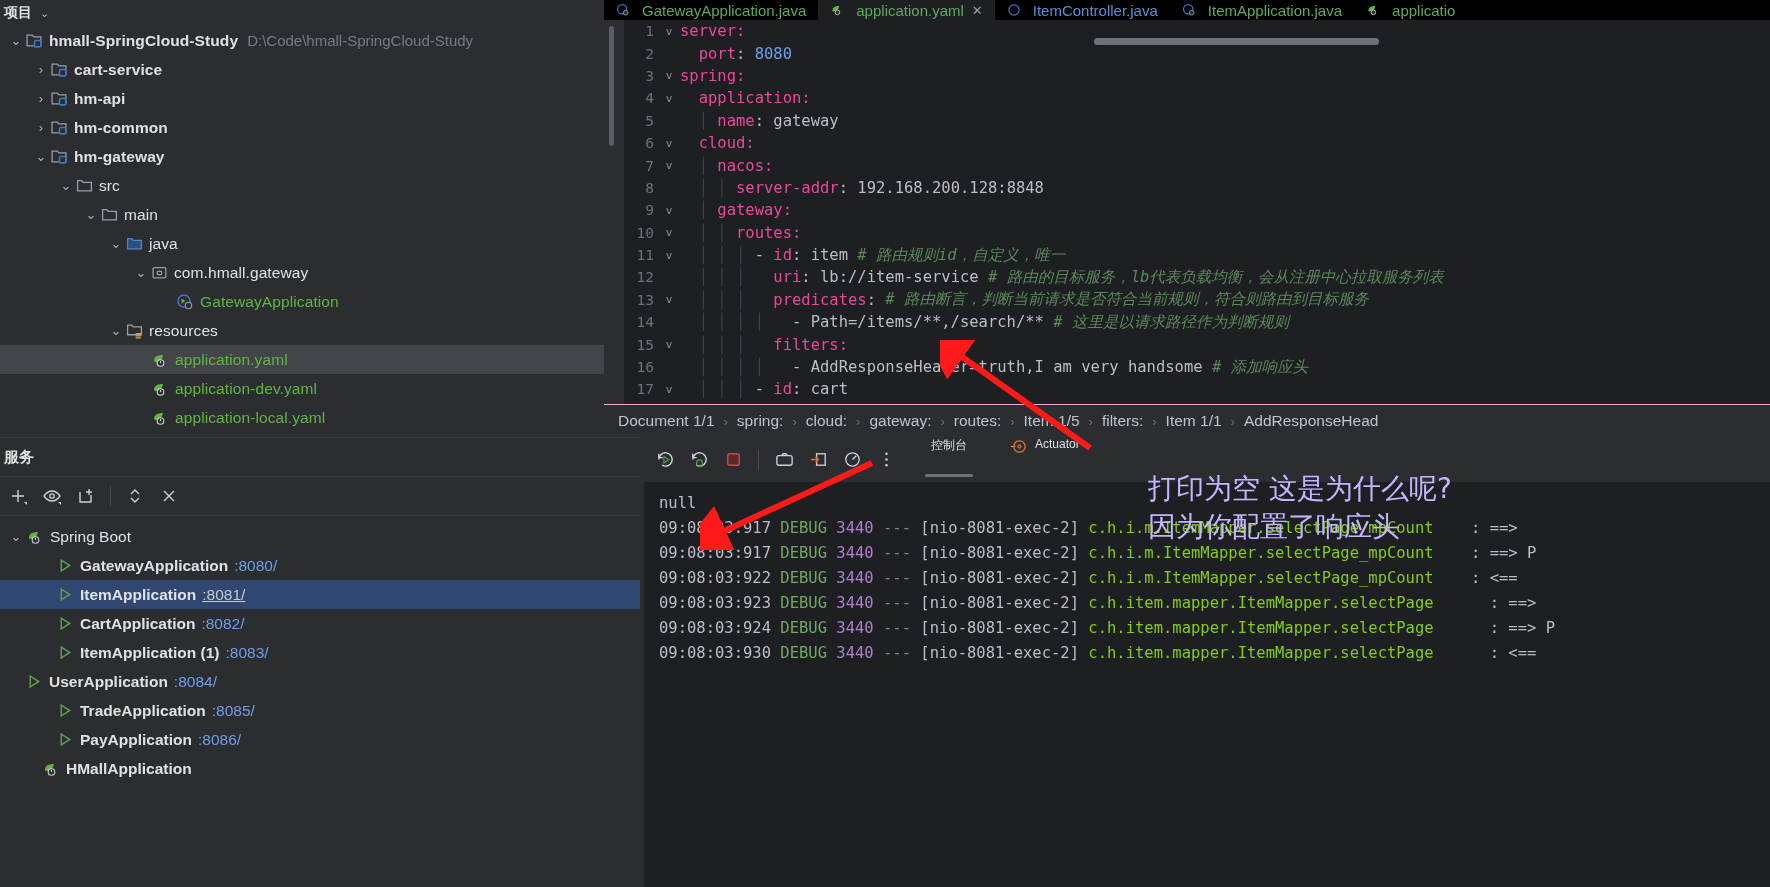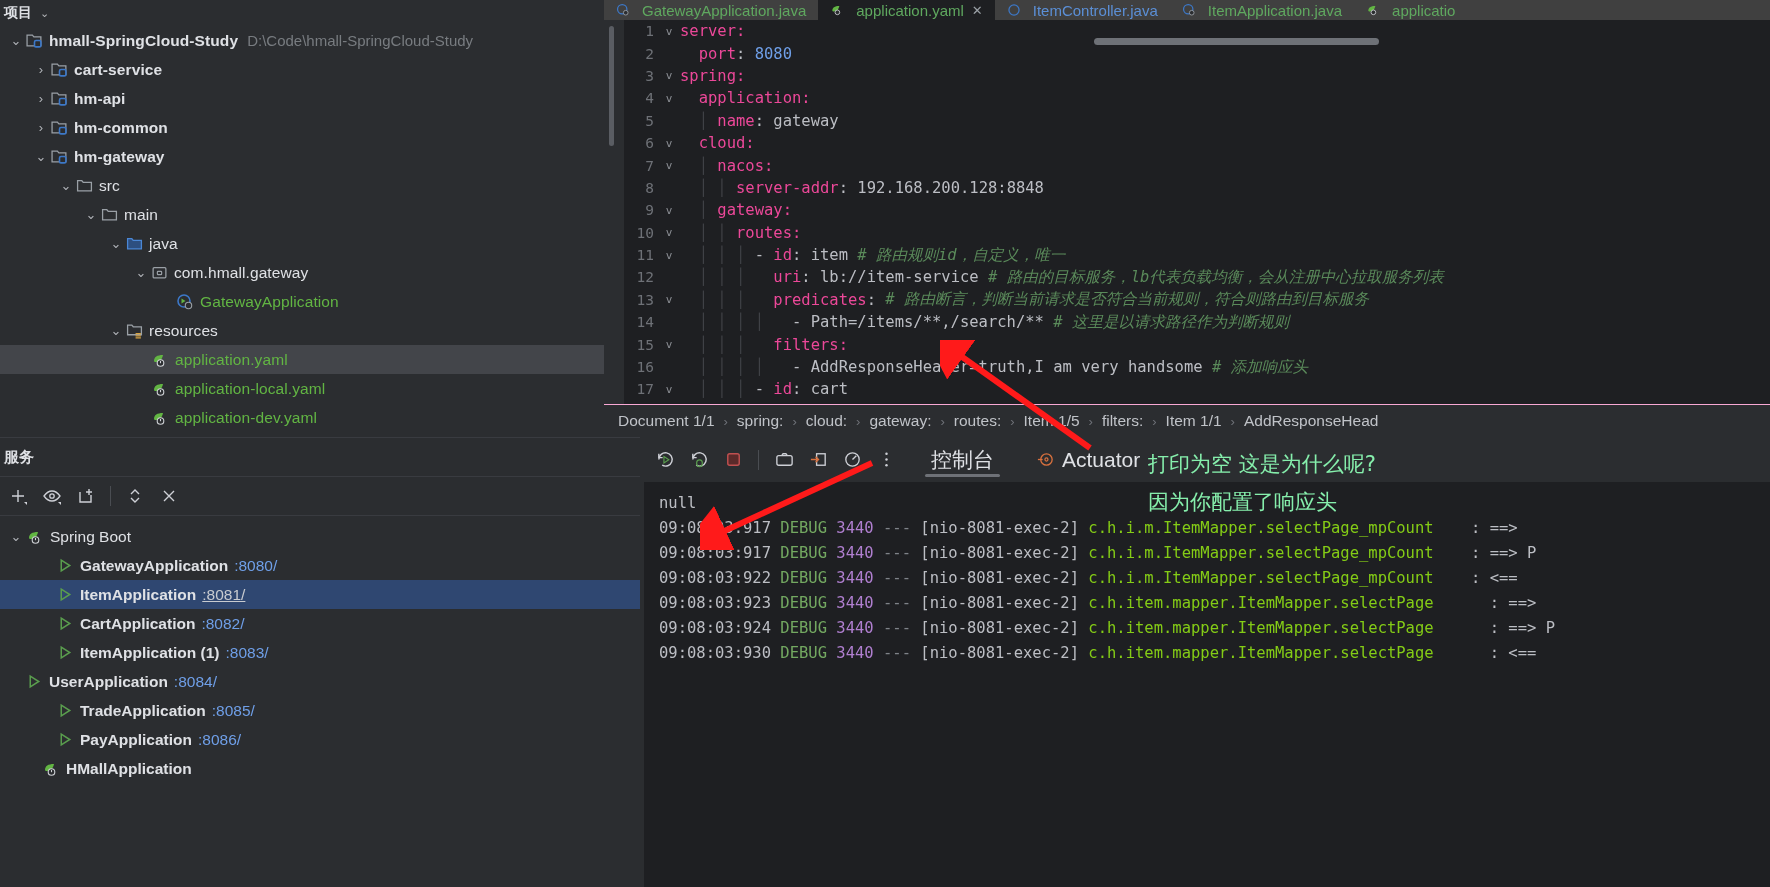--- a/index.html
+++ b/index.html
@@ -79,21 +79,21 @@
   .sport { color: #6f9fe8; font-size: 15.5px; margin-left: 6px; font-weight: 400; }
   .sport.under { text-decoration: underline; color: #c8cbd0; }
 
   
   .editor-area {
     position: absolute; left: 604px; top: 0; width: 1166px; height: 437px;
     background: #1e1f22;
   }
   .tabs-row {
     position: absolute; left: 0; top: 0; height: 20px; width: 1166px;
-    display: flex; align-items: flex-end; background: #404040; overflow: hidden;
+    display: flex; align-items: flex-end; background: #000000; overflow: hidden;
   }
   .etab {
     display: flex; align-items: center; height: 20px; padding: 0 12px;
     font-size: 15px; white-space: nowrap; color: #9aa0a6; gap: 6px;
   }
   .etab.active { background: #1e1f22; color: #dfe1e5; }
   .etab .tname.green { color: #5fa85f; }
   .etab .tname.blue { color: #5b8fd6; }
   .etab .tclose { color: #9aa0a6; font-size: 13px; margin-left: 2px;}
 
@@ -148,22 +148,22 @@
   }
   .con-toolbar {
     height: 45px; display: flex; align-items: center; padding-left: 10px;
     background: #2b2d30; gap: 4px;
   }
   .cbtn {
     width: 30px; height: 30px; display: flex; align-items: center; justify-content: center;
     color: #ced0d6;
   }
   .con-tab {
-    margin-left: 14px; height: 45px; display: flex; align-items: center;
-    padding: 0 12px; color: #dfe1e5; font-size: 21px; position: relative;
+    margin-left: 14px; height: 45px; display: flex; align-items: flex-start;
+    padding: 0 12px; color: #dfe1e5; font-size: 12px; position: relative;
   }
   .con-tab.active::after {
     content: ""; position: absolute; left: 6px; right: 6px; bottom: 5px;
     height: 3px; background: #6e7177; border-radius: 2px;
   }
   .con-tab .actu-ico { margin-right: 7px; display: inline-flex; }
   .con-log {
     position: absolute; left: 4px; top: 45px; width: 1130px; height: 405px;
     background: #1e1f22; padding-top: 8px; overflow: hidden;
   }
@@ -180,22 +180,22 @@
   .l-cls { color: #84cc16; }
   .l-sep { color: #bcbec4; }
   .l-arrow { color: #bcbec4; }
   .l-null { color: #bcbec4; }
   .con-gutter {
     position: absolute; left: 0; top: 45px; width: 15px; height: 405px; background: #2b2d30;
   }
 
   
   .ann {
-    position: absolute; color: #86efac; font-size: 21px; font-weight: 400;
-    white-space: nowrap; font-family: "DejaVu Sans", sans-serif;
+    position: absolute; color: #c4b5fd; font-size: 28px; font-weight: 400;
+    white-space: nowrap; font-family: "DejaVu Sans", sans-serif; margin-top: 20px;
   }
   .arrow-svg { position: absolute; pointer-events: none; }
 </style>
 </head>
 <body>
 
 <div class="app">
 
   <div class="left-col">
 
@@ -342,33 +342,33 @@
 
       <div class="trow ind5">
         <span class="arrow none">›</span>
         <span class="ico">
           <svg width="18" height="18" viewBox="0 0 18 18">
               <path d="M3 10c0-4 3-6 9-6-1 5-4 7-7 7-1.2 0-2-.4-2-1z" fill="#62b543"></path>
               <circle cx="9.5" cy="12" r="3.3" fill="#2b2d30" stroke="#cfd2d6" stroke-width="1.1"></circle>
               <path d="M9.5 10v2.2" stroke="#cfd2d6" stroke-width="1.1"></path>
             </svg>
         </span>
-        <span class="tlabel green">application-local.yaml</span>
+        <span class="tlabel green">application-dev.yaml</span>
       </div>
 
       <div class="trow ind5">
         <span class="arrow none">›</span>
         <span class="ico">
           <svg width="18" height="18" viewBox="0 0 18 18">
               <path d="M3 10c0-4 3-6 9-6-1 5-4 7-7 7-1.2 0-2-.4-2-1z" fill="#62b543"></path>
               <circle cx="9.5" cy="12" r="3.3" fill="#2b2d30" stroke="#cfd2d6" stroke-width="1.1"></circle>
               <path d="M9.5 10v2.2" stroke="#cfd2d6" stroke-width="1.1"></path>
             </svg>
         </span>
-        <span class="tlabel green">application-dev.yaml</span>
+        <span class="tlabel green">application-local.yaml</span>
       </div>
     </div>
 
     <div class="svc-panel">
       <div class="svc-title">服务</div>
 
       <div class="svc-toolbar">
         <div class="tbtn">
           <svg width="20" height="20" viewBox="0 0 20 20">
               <path d="M4 10h12M10 4v12" stroke="#ced0d6" stroke-width="1.4"></path>

